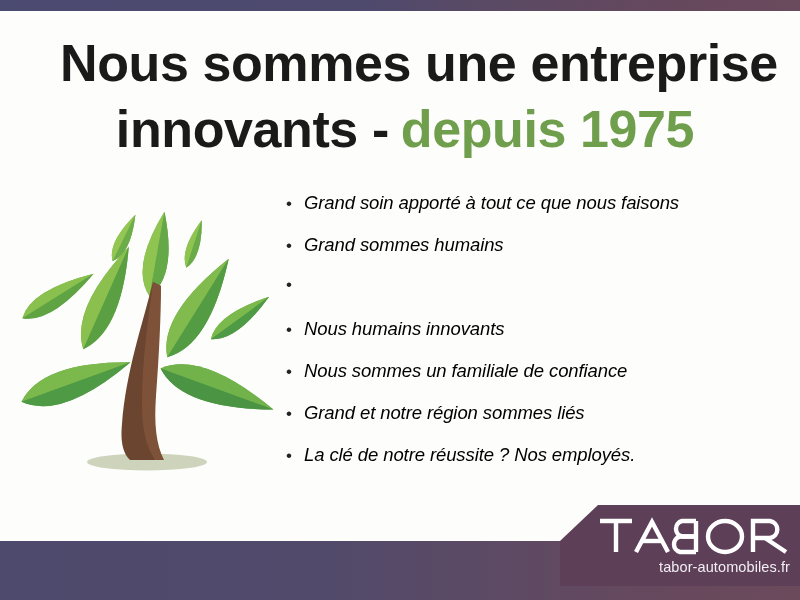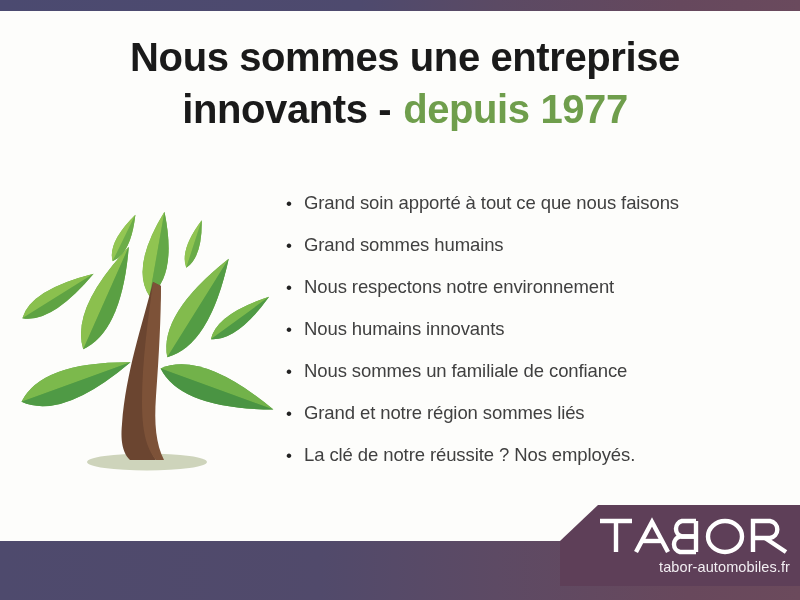--- a/index.html
+++ b/index.html
@@ -37,21 +37,21 @@
 
   
   #title-block {
     position: absolute;
     left: 60px; top: 34px;
     width: 690px;
     text-align: center;
     line-height: 1.15;
   }
   .title-line {
-    font-size: 40px;
+    font-size: 52px;
     font-weight: bold;
     color: #1a1a1a;
     letter-spacing: -0.4px;
     white-space: nowrap;
   }
   #title-line-2 { margin-top: 6px; }
   .title-accent {
     color: #6f9e4c;
     margin-left: 12px;
   }
@@ -69,23 +69,24 @@
   }
   .bullet-dot {
     width: 18px;
     flex: 0 0 18px;
     font-size: 17px;
     line-height: 1;
     color: #222222;
   }
   .bullet-text {
     font-size: 18.5px;
-    color: #404040;
+    color: #000000;
     white-space: nowrap;
     letter-spacing: -0.1px;
+    font-style: italic;
   }
 
   
   #tree-illustration {
     position: absolute;
     left: 14px; top: 186px;
     width: 262px; height: 292px;
   }
   #tree-illustration svg { display: block; }
 
@@ -124,21 +125,21 @@
 </style>
 </head>
 <body>
 
 <div id="slide">
 
   <div id="top-bar"></div>
 
   <div id="title-block">
     <div class="title-line" id="title-line-1">Nous sommes une entreprise</div>
-    <div class="title-line" id="title-line-2"><span>innovants -</span><span class="title-accent">depuis 1977</span></div>
+    <div class="title-line" id="title-line-2"><span>innovants -</span><span class="title-accent">depuis 1975</span></div>
   </div>
 
   <div id="tree-illustration">
     <svg width="262" height="292" viewBox="0 0 262 292" xmlns="http://www.w3.org/2000/svg">
       <defs>
         <clipPath id="clipL1">
             <ellipse cx="0" cy="0" rx="46" ry="21"></ellipse>
           </clipPath>
       </defs>
 
@@ -224,21 +225,20 @@
       <span class="bullet-text">Grand soin apporté à tout ce que nous faisons</span>
     </div>
 
     <div class="bullet-row">
       <span class="bullet-dot">•</span>
       <span class="bullet-text">Grand sommes humains</span>
     </div>
 
     <div class="bullet-row">
       <span class="bullet-dot">•</span>
-      <span class="bullet-text">Nous respectons notre environnement</span>
     </div>
 
     <div class="bullet-row">
       <span class="bullet-dot">•</span>
       <span class="bullet-text">Nous humains innovants</span>
     </div>
 
     <div class="bullet-row">
       <span class="bullet-dot">•</span>
       <span class="bullet-text">Nous sommes un familiale de confiance</span>

